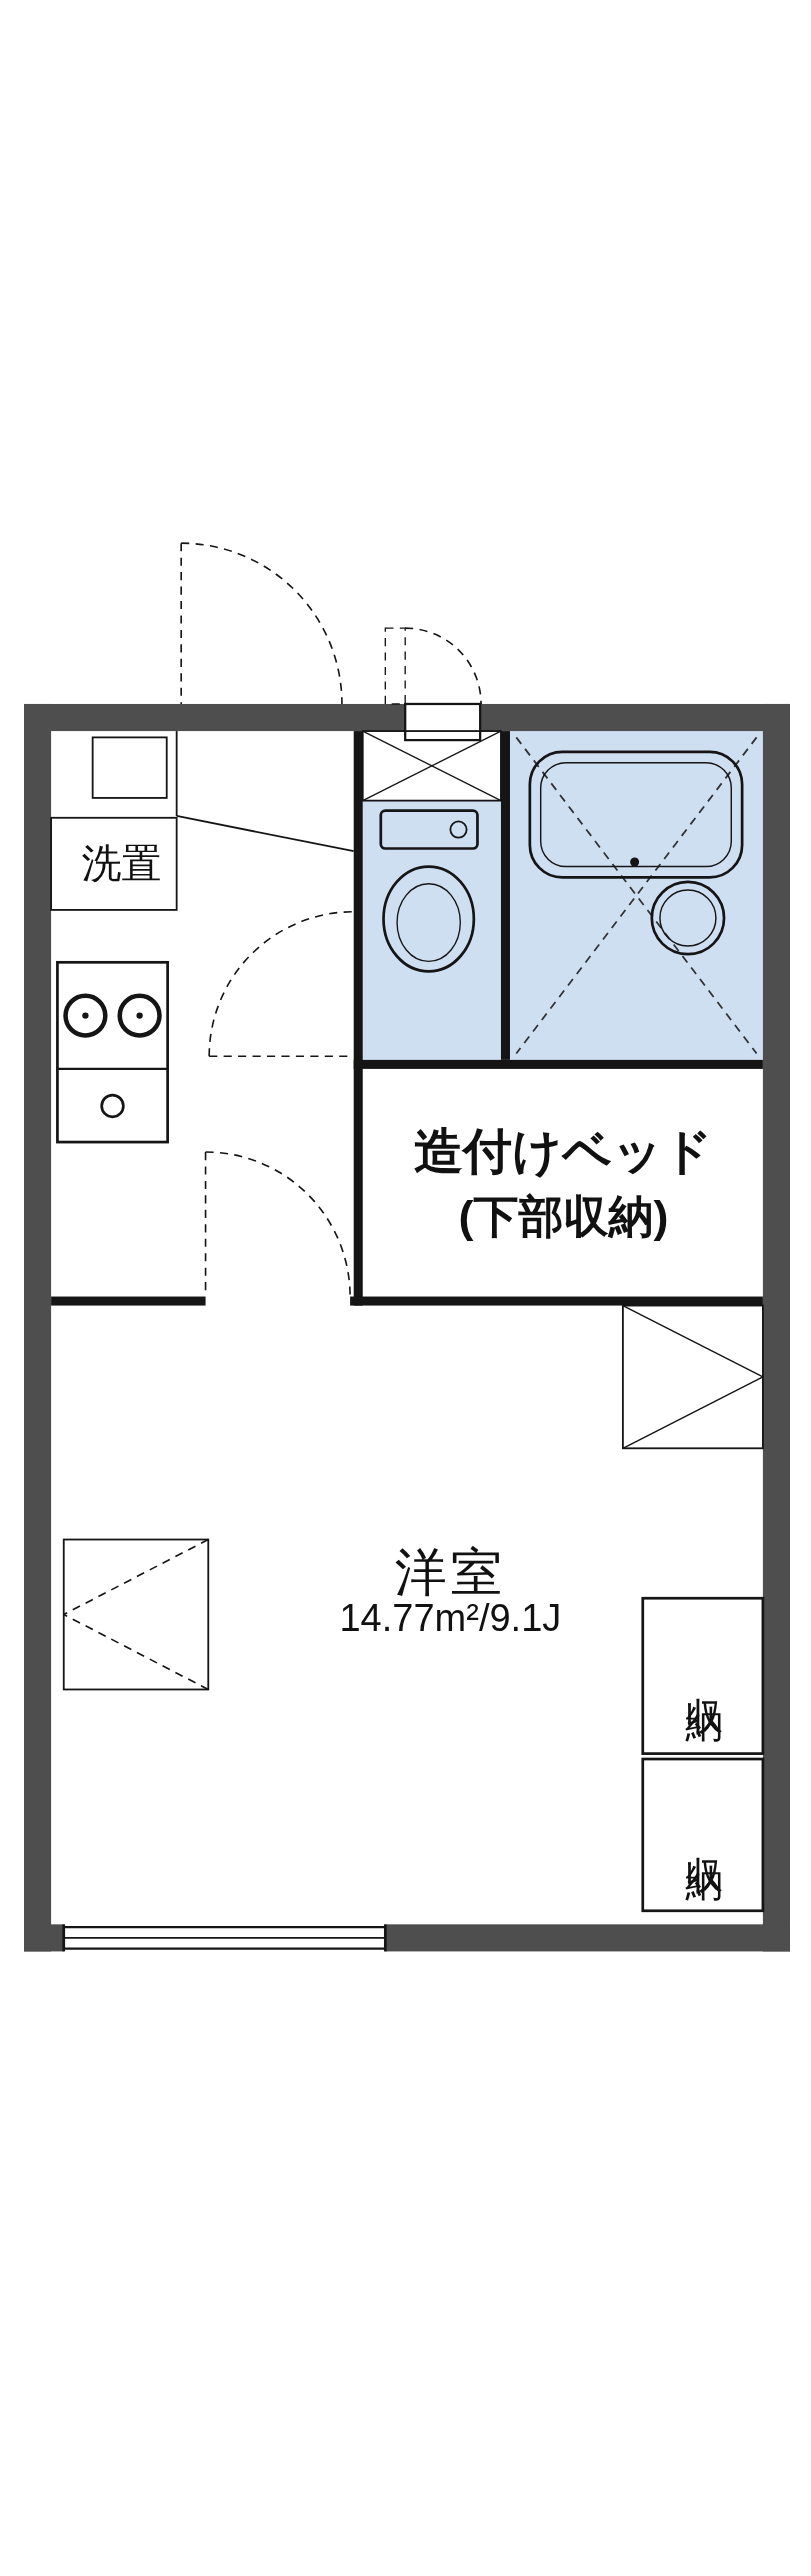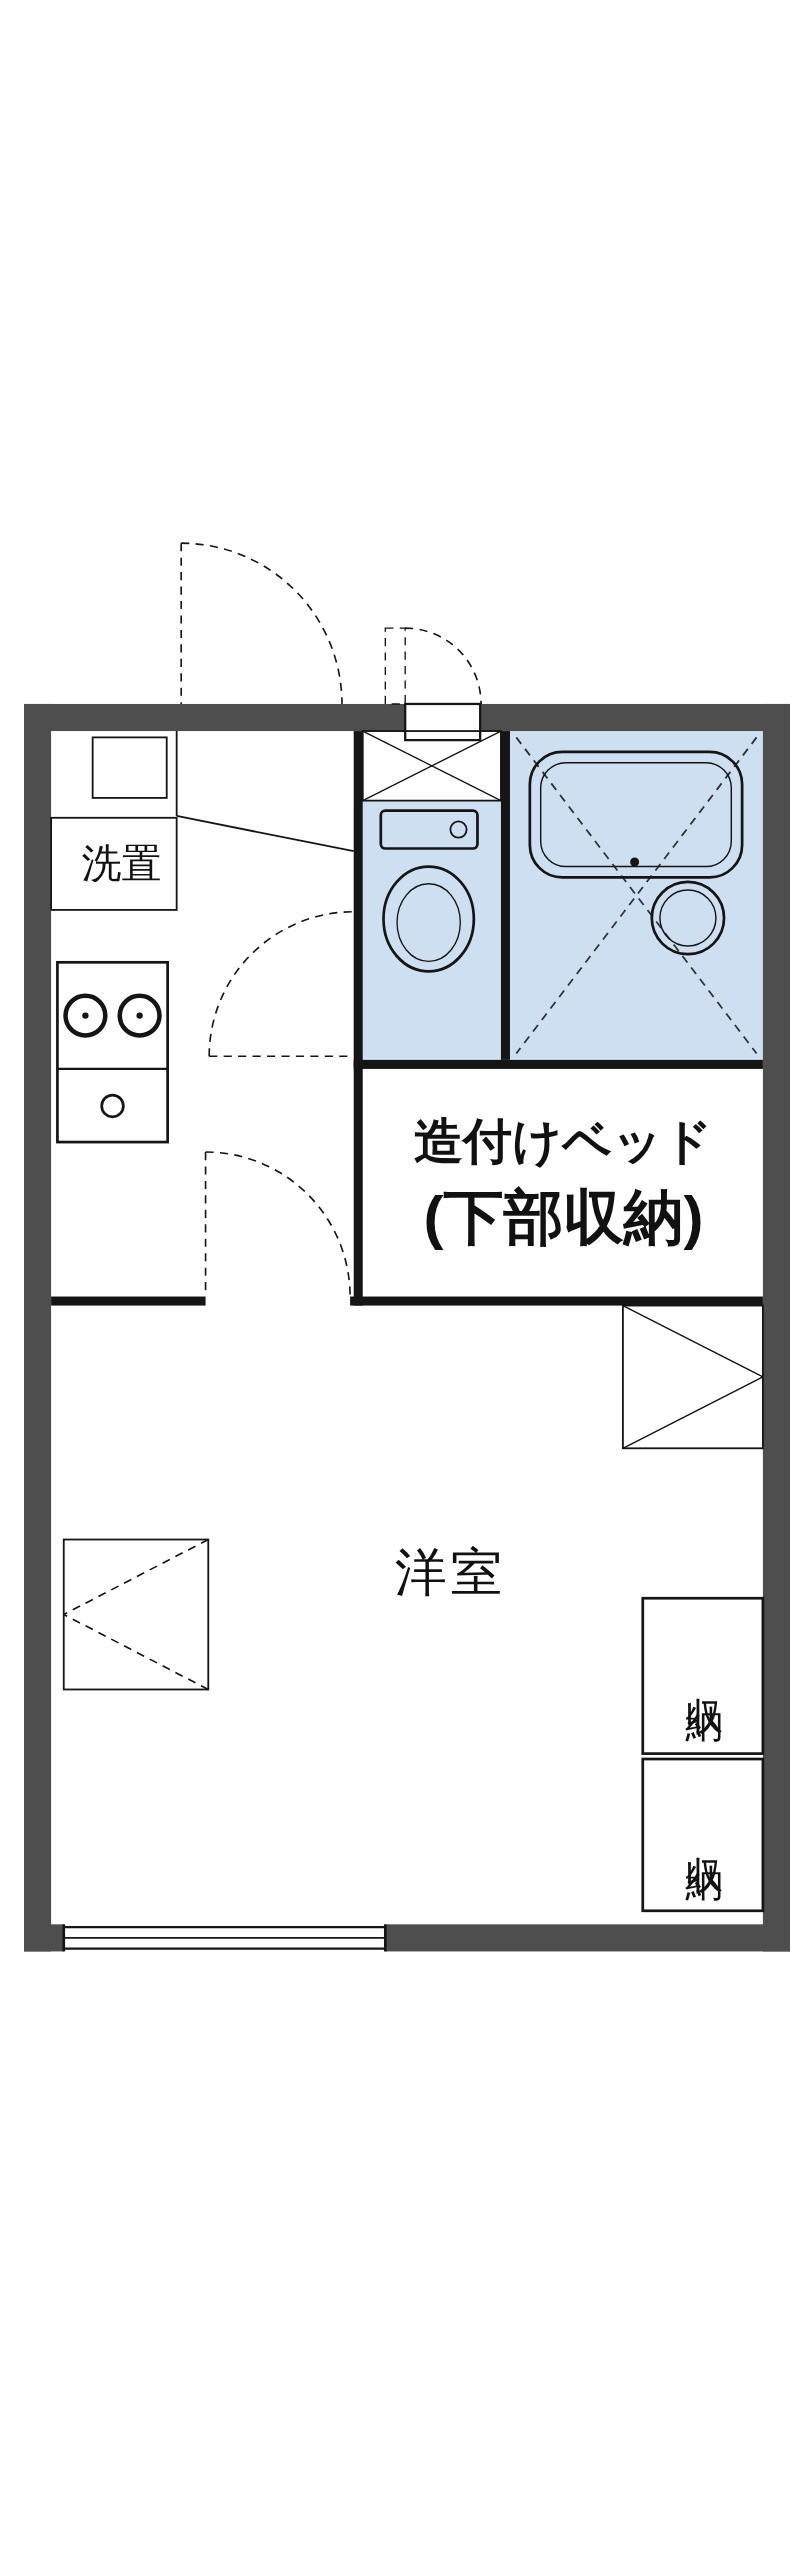--- a/index.html
+++ b/index.html
@@ -22,21 +22,21 @@
   .f-white{fill:#ffffff;}
   .f-tub{fill:var(--tub);}
   .s-line{stroke:var(--line);fill:none;}
   .s-thin{stroke-width:2;}
   .dashed{stroke-dasharray:9 7;}
   .lbl{position:absolute;display:flex;align-items:center;justify-content:center;
        color:#111;text-align:center;line-height:1.25;}
   .lbl-laundry{left:27px;top:278px;width:140px;height:92px;font-size:40px;}
   .lbl-bed{left:339px;top:530px;width:400px;height:228px;flex-direction:column;font-weight:bold;}
   .bed-l1{font-size:49px;}
-  .bed-l2{font-size:60px;margin-top:7.2px;}
+  .bed-l2{font-size:45px;margin-top:7.2px;}
   .lbl-room-name{left:200px;top:998px;width:452px;height:71px;font-size:52px;letter-spacing:3.6px;}
   .lbl-room-area{left:200px;top:1056px;width:452px;height:47px;font-size:38px;}
   .lbl-storage{width:120px;font-size:38px;}
   .vert{writing-mode:vertical-rl;text-orientation:upright;letter-spacing:9px;}
   .lbl-storage-1{left:619px;top:1059px;height:155px;}
   .lbl-storage-2{left:619px;top:1220px;height:152px;}
 </style>
 </head>
 <body>
 
@@ -162,20 +162,21 @@
 
   <div class="lbl lbl-laundry">洗置</div>
 
   <div class="lbl lbl-bed">
     <div class="bed-l1">造付けベッド</div>
     <div class="bed-l2">(下部収納)</div>
   </div>
 
   <div class="lbl lbl-room-name">洋室</div>
 
+  <div class="lbl lbl-room-area">14.77m²/9.1J</div>
 
   <div class="lbl lbl-storage lbl-storage-1">
     <span class="vert">収納</span>
   </div>
 
   <div class="lbl lbl-storage lbl-storage-2">
     <span class="vert">収納</span>
   </div>
 
 </div>

